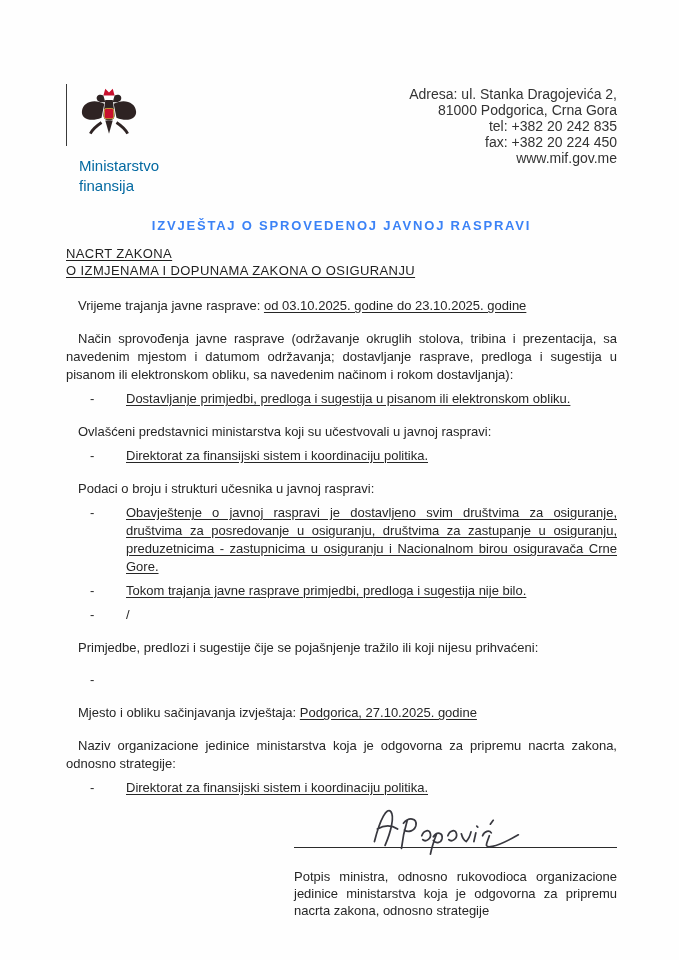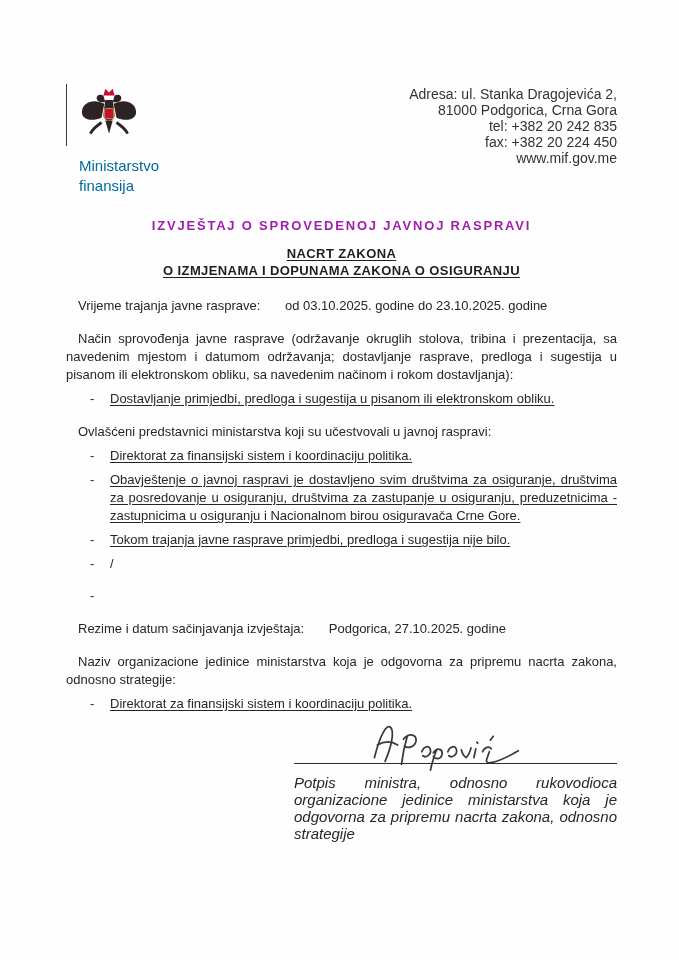--- a/index.html
+++ b/index.html
@@ -10,39 +10,39 @@
     background:#fefefe; padding:84px 62px 0 66px; overflow:hidden;
   }
 
   
   .header { display:flex; justify-content:space-between; align-items:flex-start; }
   .emblem-wrap { border-left:1px solid #3a3a3a; padding-left:12px; height:62px; display:flex; align-items:center; }
   .ministry-name { margin-top:10px; padding-left:13px; font-size:15px; line-height:20px; color:#0369a1; }
   .address { text-align:right; font-size:14px; line-height:16px; color:#333; padding-top:2px; }
 
   
-  .title { margin-top:22px; text-align:center; font-size:13px; font-weight:700; letter-spacing:1.8px; color:#a21caf; }
-  .subtitle { margin-top:12px; text-align:center; font-size:13px; font-weight:700; letter-spacing:.4px; line-height:17px; color:#1f1f1f; }
+  .title { margin-top:22px; text-align:center; font-size:13px; font-weight:700; letter-spacing:1.8px; color:#3b82f6; }
+  .subtitle { margin-top:12px; font-size:13px; font-weight:400; letter-spacing:.4px; line-height:17px; color:#1f1f1f; }
   .subtitle div { text-decoration:underline; text-underline-offset:2px; }
 
   
   .doc-body { margin-top:18px; font-size:13px; line-height:18px; color:#262626; }
   .para { margin-top:15px; text-indent:12px; text-align:justify; }
-  .inline-u { text-underline-offset:2px;margin-left:21px; }
+  .inline-u { text-decoration:underline; text-underline-offset:2px; }
   .bullet { display:flex; margin-top:6px; padding-left:24px; }
   .bullet .dash { width:20px; flex:none; }
-  .bullet .btext { text-decoration:underline; text-underline-offset:2px; text-align:justify; }
+  .bullet .btext { text-decoration:underline; text-underline-offset:2px; text-align:justify;margin-left:16px; }
   .bullet .btext.plain { text-decoration:none; }
   .gap { margin-top:14px; }
 
   
   .signature { margin-top:4px; margin-left:228px; width:323px; }
   .sig-svg { display:block; margin-left:44px; margin-bottom:-10px; }
   .sig-line { border-top:1.5px solid #2b2b2b; }
-  .sig-caption { margin-top:10px; font-size:15px; line-height:17px; text-align:justify; color:#262626;font-style:italic; }
+  .sig-caption { margin-top:20px; font-size:13px; line-height:17px; text-align:justify; color:#262626; }
 </style>
 </head>
 <body>
 
 <div class="page">
 
   <header class="header">
     <div>
       <div class="emblem-wrap">
         <svg width="60" height="56" viewBox="0 0 64 60">
@@ -88,40 +88,42 @@
       <span class="dash">-</span>
       <span class="btext">Dostavljanje primjedbi, predloga i sugestija u pisanom ili elektronskom obliku.</span>
     </div>
 
     <div class="para">Ovlašćeni predstavnici ministarstva koji su učestvovali u javnoj raspravi:</div>
     <div class="bullet">
       <span class="dash">-</span>
       <span class="btext">Direktorat za finansijski sistem i koordinaciju politika.</span>
     </div>
 
+    <div class="para">Podaci o broju i strukturi učesnika u javnoj raspravi:</div>
     <div class="bullet">
       <span class="dash">-</span>
       <span class="btext">Obavještenje o javnoj raspravi je dostavljeno svim društvima za osiguranje, društvima za posredovanje u osiguranju, društvima za zastupanje u osiguranju, preduzetnicima - zastupnicima u osiguranju i Nacionalnom birou osiguravača Crne Gore.</span>
     </div>
     <div class="bullet">
       <span class="dash">-</span>
       <span class="btext">Tokom trajanja javne rasprave primjedbi, predloga i sugestija nije bilo.</span>
     </div>
 
     <div class="bullet">
       <span class="dash">-</span>
       <span class="btext plain">/</span>
     </div>
 
+    <div class="para">Primjedbe, predlozi i sugestije čije se pojašnjenje tražilo ili koji nijesu prihvaćeni:</div>
     <div class="bullet gap">
       <span class="dash">-</span>
     </div>
 
     <div class="para">
-      <span>Rezime i datum sačinjavanja izvještaja: </span><span class="inline-u">Podgorica, 27.10.2025. godine</span>
+      <span>Mjesto i obliku sačinjavanja izvještaja: </span><span class="inline-u">Podgorica, 27.10.2025. godine</span>
     </div>
 
     <div class="para">Naziv organizacione jedinice ministarstva koja je odgovorna za pripremu nacrta zakona, odnosno strategije:</div>
     <div class="bullet">
       <span class="dash">-</span>
       <span class="btext">Direktorat za finansijski sistem i koordinaciju politika.</span>
     </div>
 
   </div>
 

